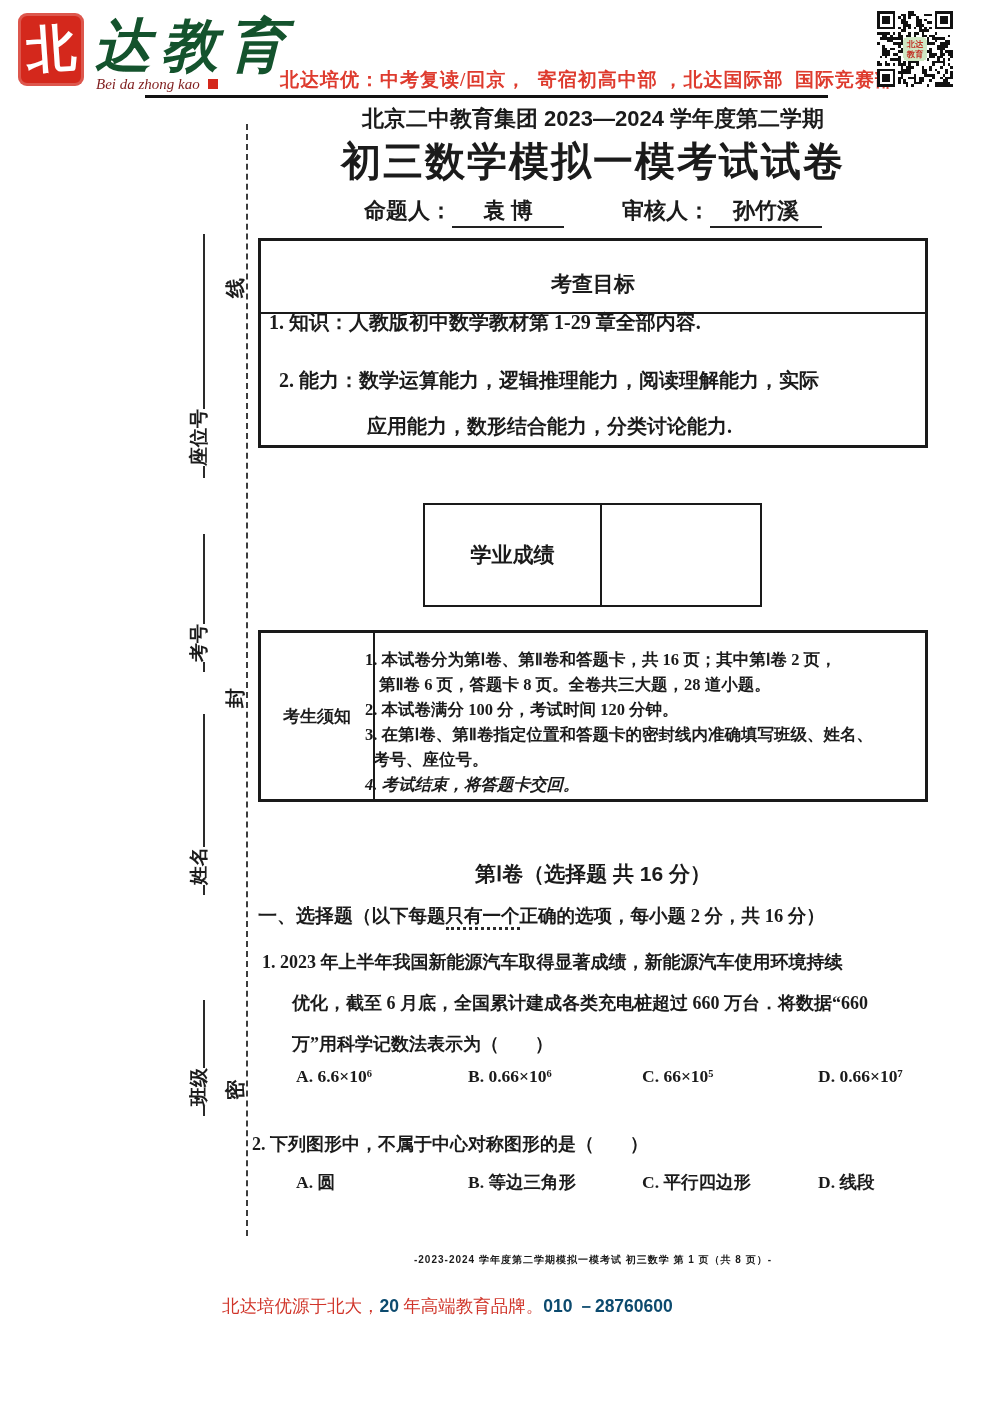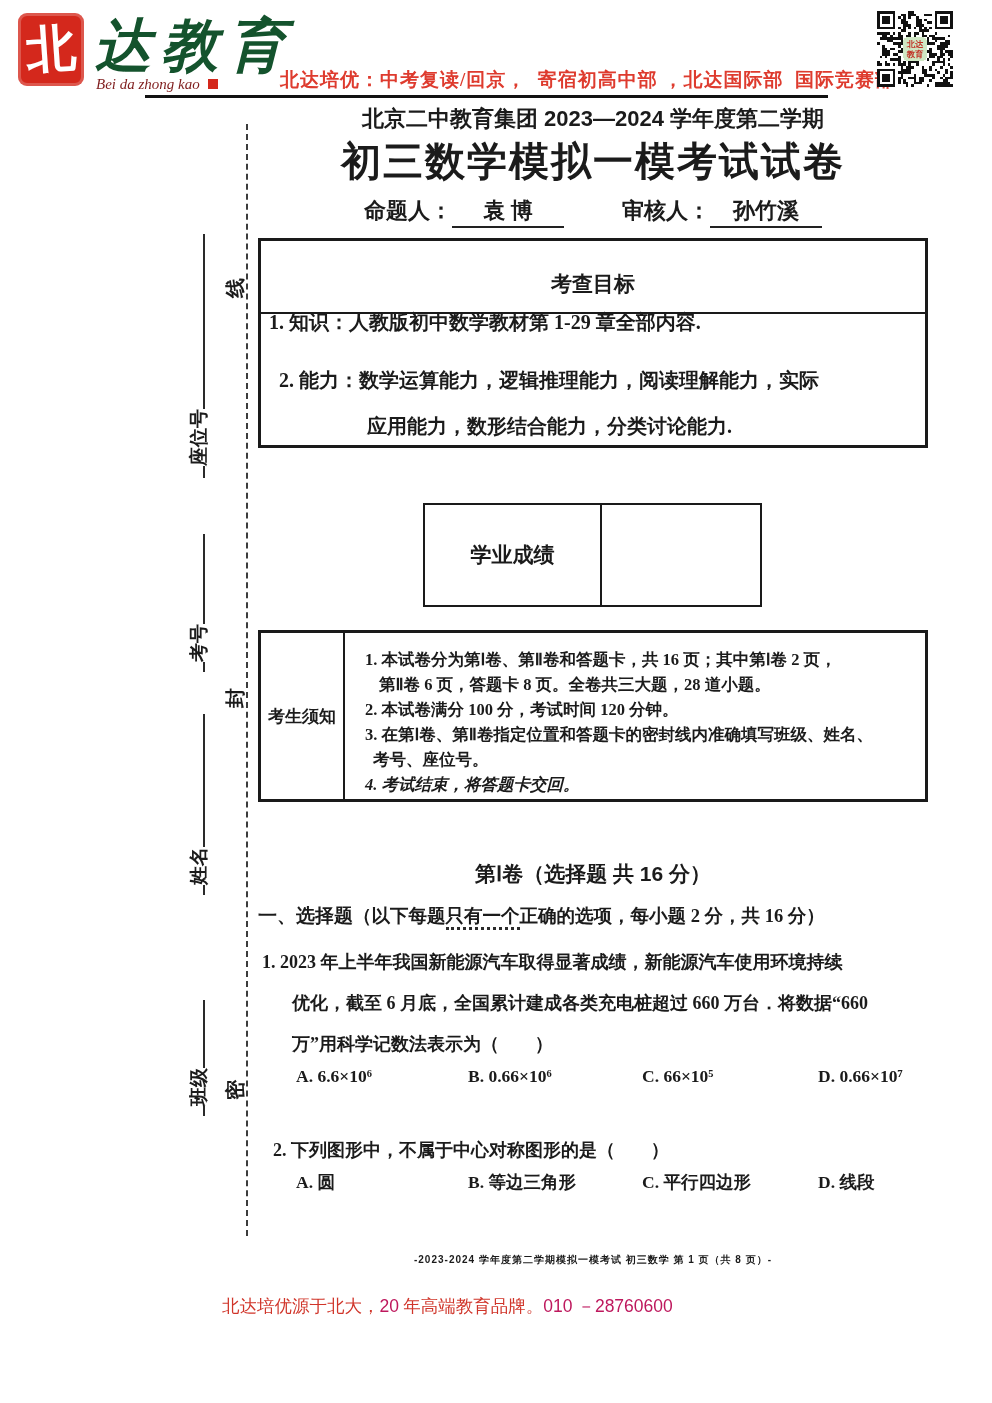--- a/index.html
+++ b/index.html
@@ -64,41 +64,41 @@
     font-size:21px; font-weight:bold; font-family:Liberation Sans, sans-serif;margin-top:14px; }
   .t-item { position:absolute; font-size:20px; font-weight:600; white-space:nowrap; }
 
   .box-score { left:423px; top:503px; width:339px; height:104px; border-width:2.5px; }
   .box-score .cell-l { position:absolute; left:0; top:0; width:177px; height:100%;
     border-right:2px solid #1a1a1a; display:flex; align-items:center; justify-content:center;
     font-size:21px; font-weight:bold; font-family:"Liberation Sans", sans-serif; }
   .box-score .cell-r { position:absolute; left:177px; top:0; right:0; bottom:0; }
 
   .box-notice { left:258px; top:630px; width:670px; height:172px; }
-  .box-notice .cell-l { position:absolute; left:0; top:0; width:84px; height:100%;
+  .box-notice .cell-l { position:absolute; left:0; top:0; width:114px; height:100%;
     border-right:2px solid #1a1a1a; display:flex; align-items:center; justify-content:center;
     font-size:17px; font-weight:bold; font-family:"Liberation Sans", sans-serif; }
   .n-line { position:absolute; font-size:16.5px; font-weight:600; white-space:nowrap; }
 
   
   .sec-heading { left:258px; top:860px; width:670px; text-align:center;
     font-size:21px; font-weight:bold; font-family:"Liberation Sans", sans-serif; }
   .instr { left:258px; top:903px; font-size:18.5px; font-weight:600; white-space:nowrap; }
   .instr b { font-family:"Liberation Sans", sans-serif; font-size:19px; }
   .emph { border-bottom:3px dotted #2b2b2b; padding-bottom:1px; }
   .q-line { font-size:18px; font-weight:600; white-space:nowrap; }
   .opt-row { left:258px; width:690px; height:26px; }
   .opt { position:absolute; top:0; font-size:17.5px; font-weight:600; white-space:nowrap; }
   .opt.o0 { left:38px; } .opt.o1 { left:210px; } .opt.o2 { left:384px; } .opt.o3 { left:560px; }
 
   
   .page-footer { left:258px; top:1253px; width:670px; text-align:center;
     font-size:10px; font-weight:bold; font-family:"Liberation Sans", sans-serif; letter-spacing:1px; }
   .promo { left:222px; top:1294px; font-size:17.5px; color:#d0352a; white-space:nowrap; }
-  .promo .b { font-weight:normal; font-family:"Liberation Sans", sans-serif; color:#be185d; }
+  .promo .b { font-weight:bold; font-family:"Liberation Sans", sans-serif; color:#0c4a6e; }
 </style>
 </head>
 <body>
 
 <div class="page">
 
   <div class="abs seal">
     <span class="seal-glyph">北</span>
   </div>
   <div class="abs logo-script">达教育</div>
@@ -439,21 +439,21 @@
   <div class="abs q-line" style="left:262px; top:950px;">1. 2023 年上半年我国新能源汽车取得显著成绩，新能源汽车使用环境持续</div>
   <div class="abs q-line" style="left:292px; top:991px;">优化，截至 6 月底，全国累计建成各类充电桩超过 660 万台．将数据“660</div>
   <div class="abs q-line" style="left:292px; top:1032px;">万”用科学记数法表示为（　　）</div>
   <div class="abs opt-row" style="top:1066px;">
     <span class="opt o0">A. 6.6×10⁶</span>
     <span class="opt o1">B. 0.66×10⁶</span>
     <span class="opt o2">C. 66×10⁵</span>
     <span class="opt o3">D. 0.66×10⁷</span>
   </div>
 
-  <div class="abs q-line" style="left:273px; top:1132px;margin-top:6px;">2. 下列图形中，不属于中心对称图形的是（　　）</div>
+  <div class="abs q-line" style="left:252px; top:1132px;">2. 下列图形中，不属于中心对称图形的是（　　）</div>
   <div class="abs opt-row" style="top:1170px;">
     <span class="opt o0">A. 圆</span>
     <span class="opt o1">B. 等边三角形</span>
     <span class="opt o2">C. 平行四边形</span>
     <span class="opt o3">D. 线段</span>
   </div>
 
   <div class="abs page-footer">-2023-2024 学年度第二学期模拟一模考试 初三数学 第 1 页（共 8 页）-</div>
   <div class="abs promo">
     <span>北达培优源于北大，</span><span class="b">20</span><span> 年高端教育品牌。</span><span class="b">010 －28760600</span>

